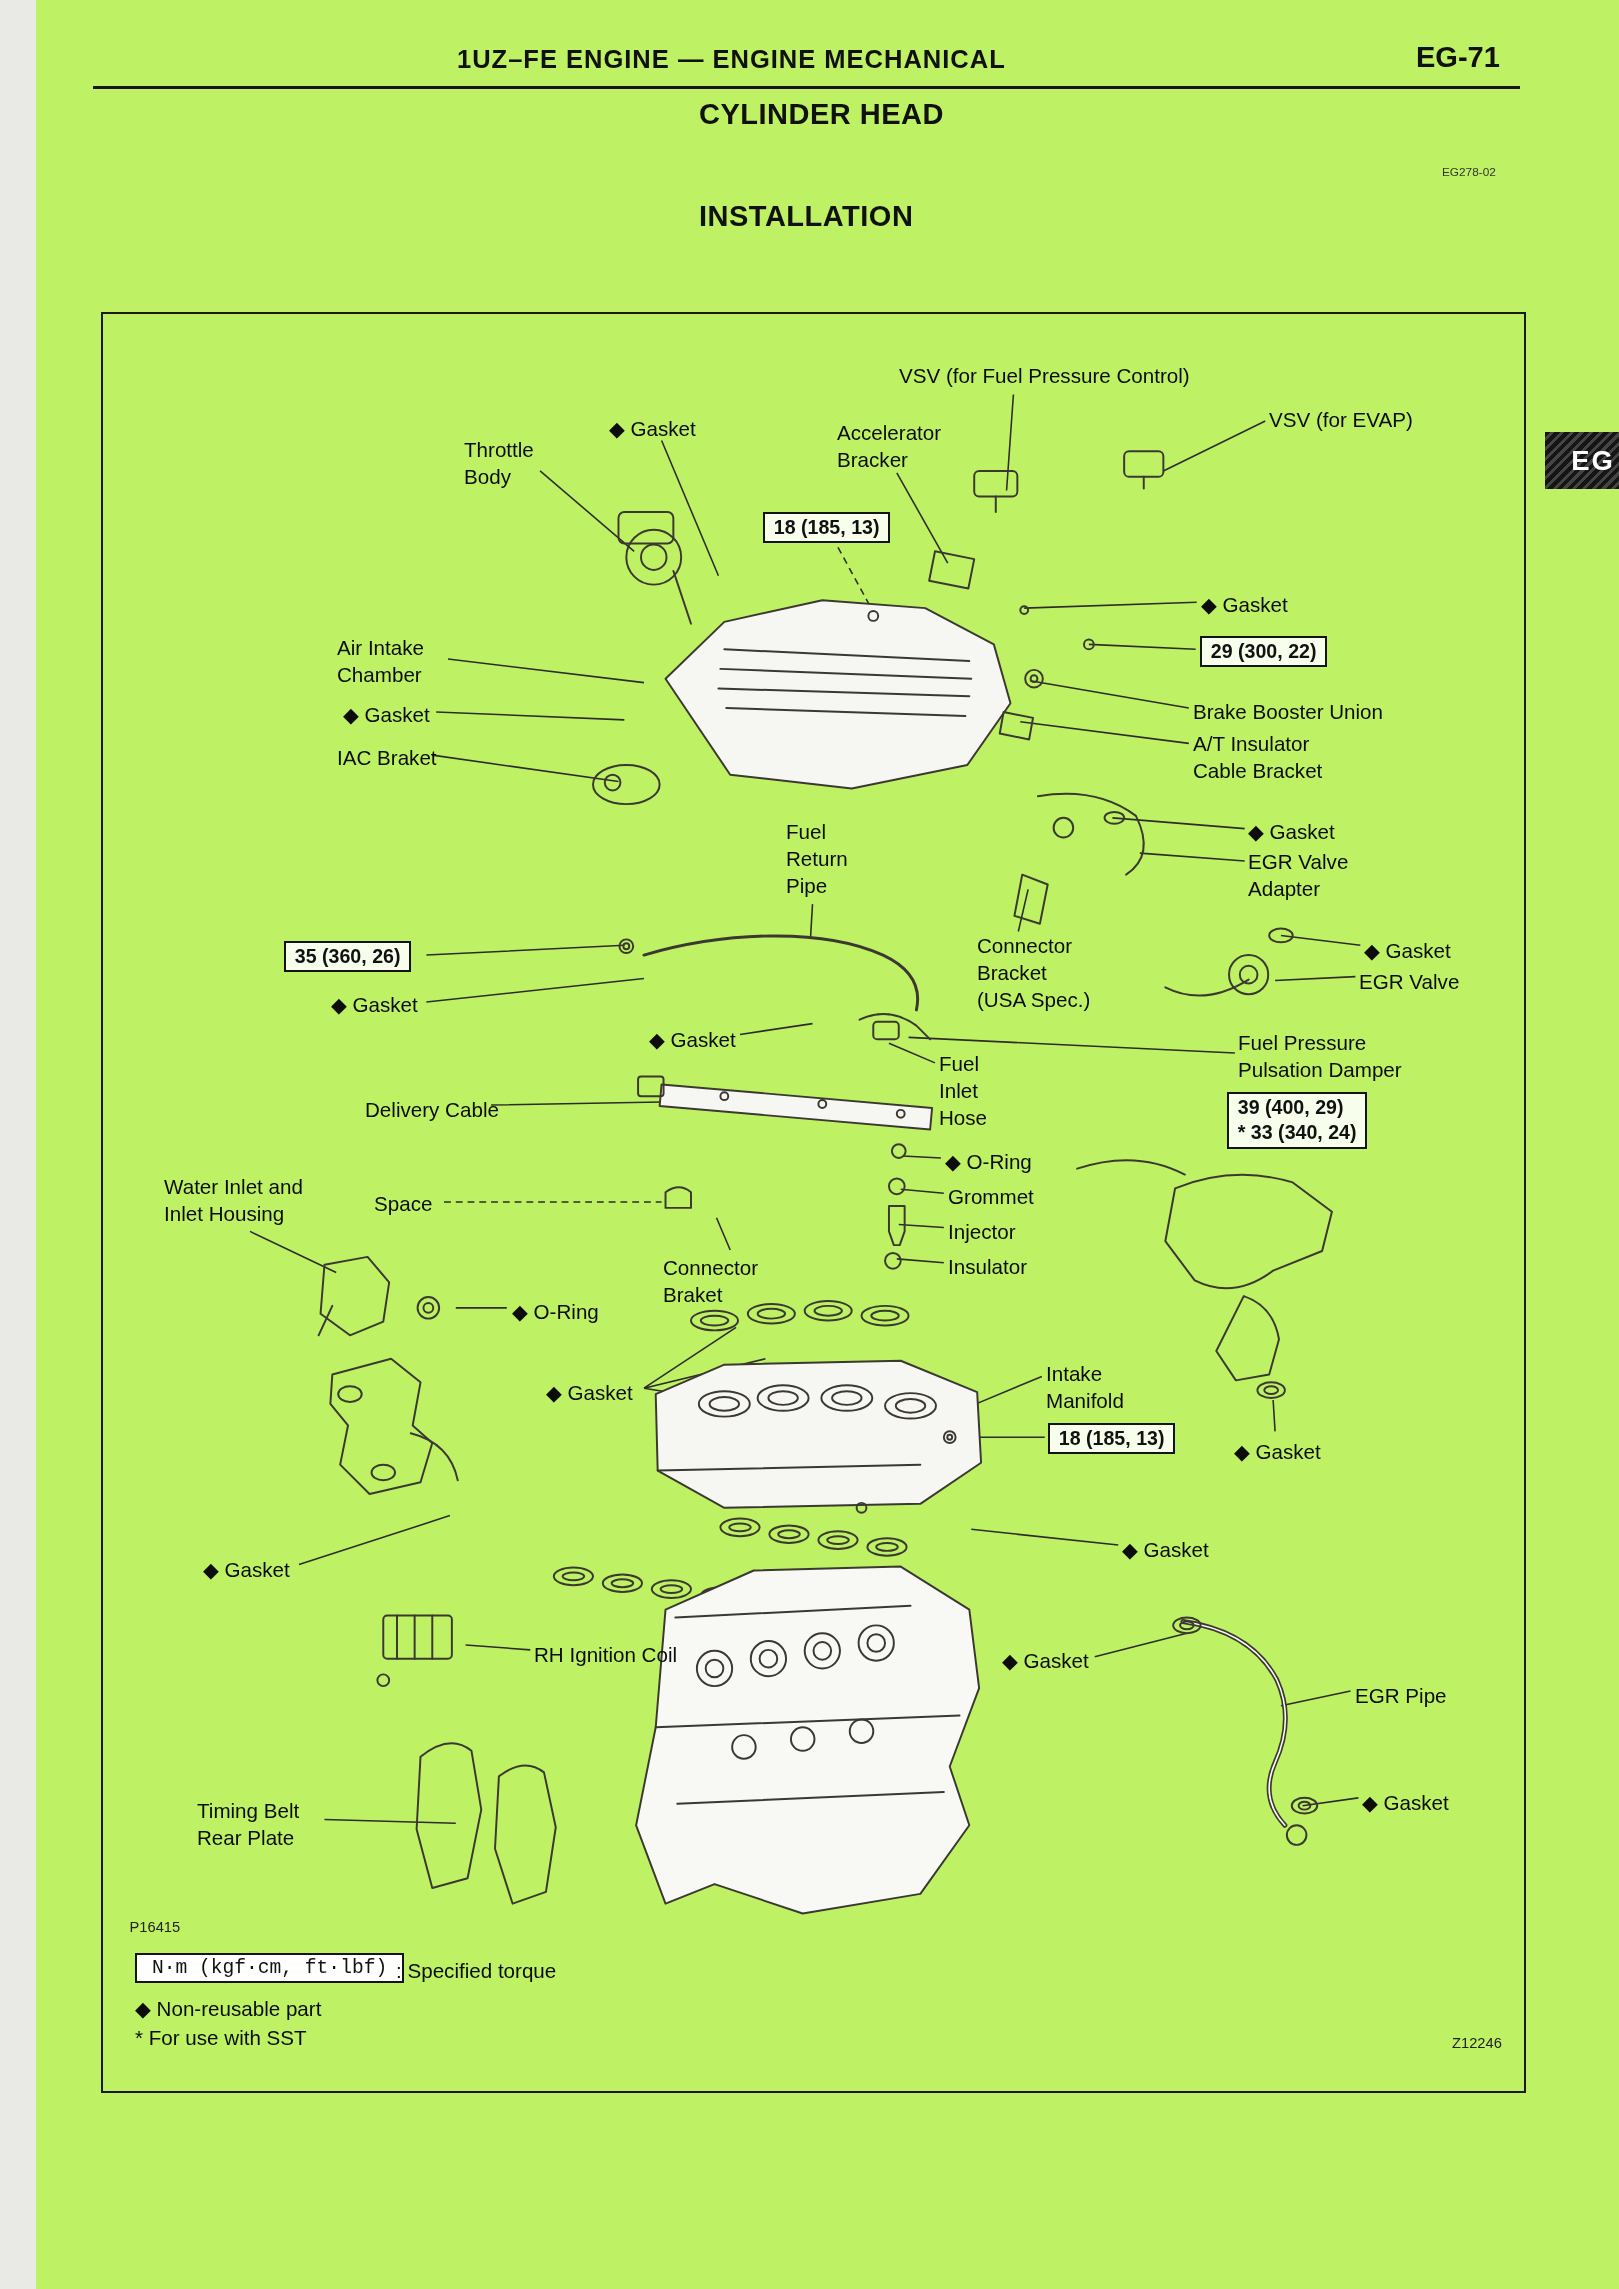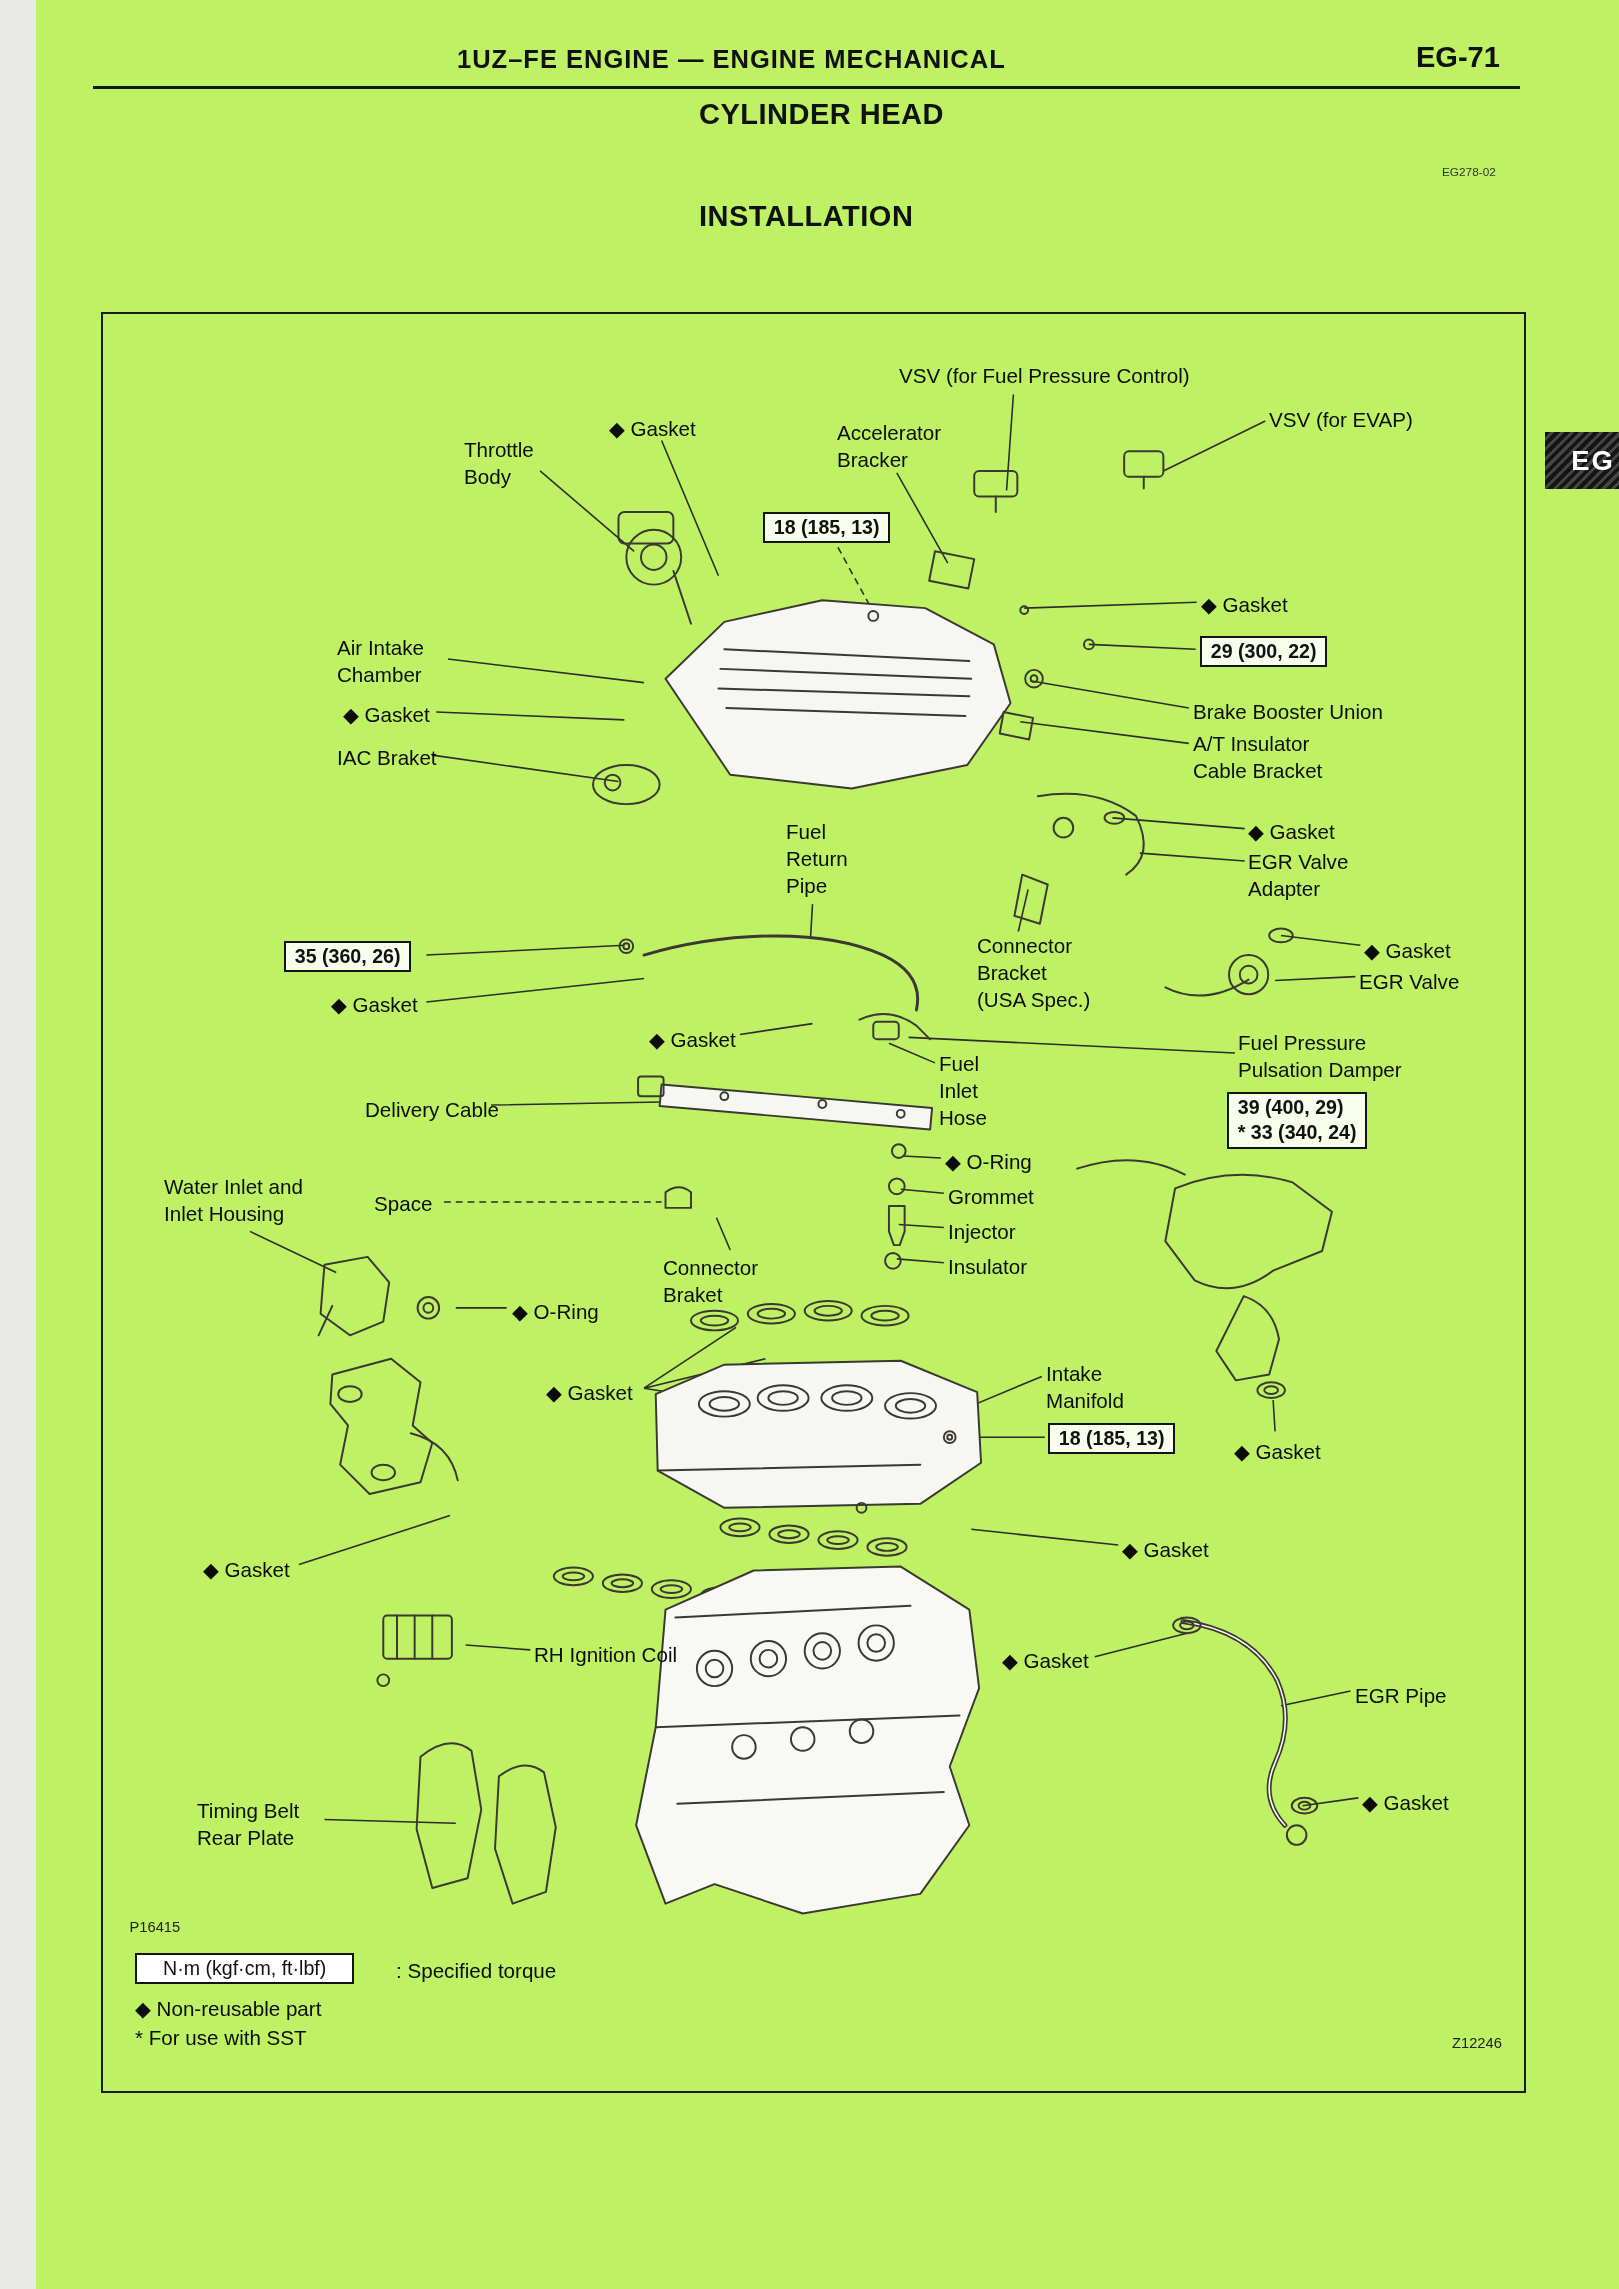--- a/index.html
+++ b/index.html
@@ -13,21 +13,21 @@
   .eg-tab{position:absolute;left:1509px;top:432px;width:96px;height:57px;
           background:repeating-linear-gradient(135deg,#151515 0 3.9px,#454545 3.9px 6.9px);
           color:#fff;display:flex;align-items:center;justify-content:center;
           font-weight:bold;font-size:27.4px;letter-spacing:2px;}
   .diagram{position:absolute;left:65px;top:312px;width:1421px;height:1777px;border:2.5px solid #1b1b1b;}
   .diagram svg{position:absolute;left:0;top:0;width:100%;height:100%;}
   .lbl{position:absolute;font-size:20.6px;line-height:1.3;white-space:pre-line;color:#0c0c0c;}
   .torque{position:absolute;border:2px solid #141414;padding:1px 8.8px;font-size:19.6px;font-weight:bold;
           white-space:pre-line;background:rgba(255,255,255,.88);line-height:1.3;}
   .code{position:absolute;font-size:14.7px;color:#222;}
-  .legend-box{position:absolute;border:2px solid #141414;padding:2px 26px;font-size:19.6px;background:#fff;}
+  .legend-box{position:absolute;border:2px solid #141414;padding:2px 15px;font-size:19.6px;background:#fff;font-family:Liberation Mono, monospace;}
   .legend-text{position:absolute;font-size:20.6px;color:#0c0c0c;}
 </style>
 </head>
 <body>
 
 <div class="page">
 
   <div class="hdr-title">1UZ–FE ENGINE  —  ENGINE MECHANICAL</div>
   <div class="hdr-page">EG-71</div>
   <div class="hdr-rule"></div>

